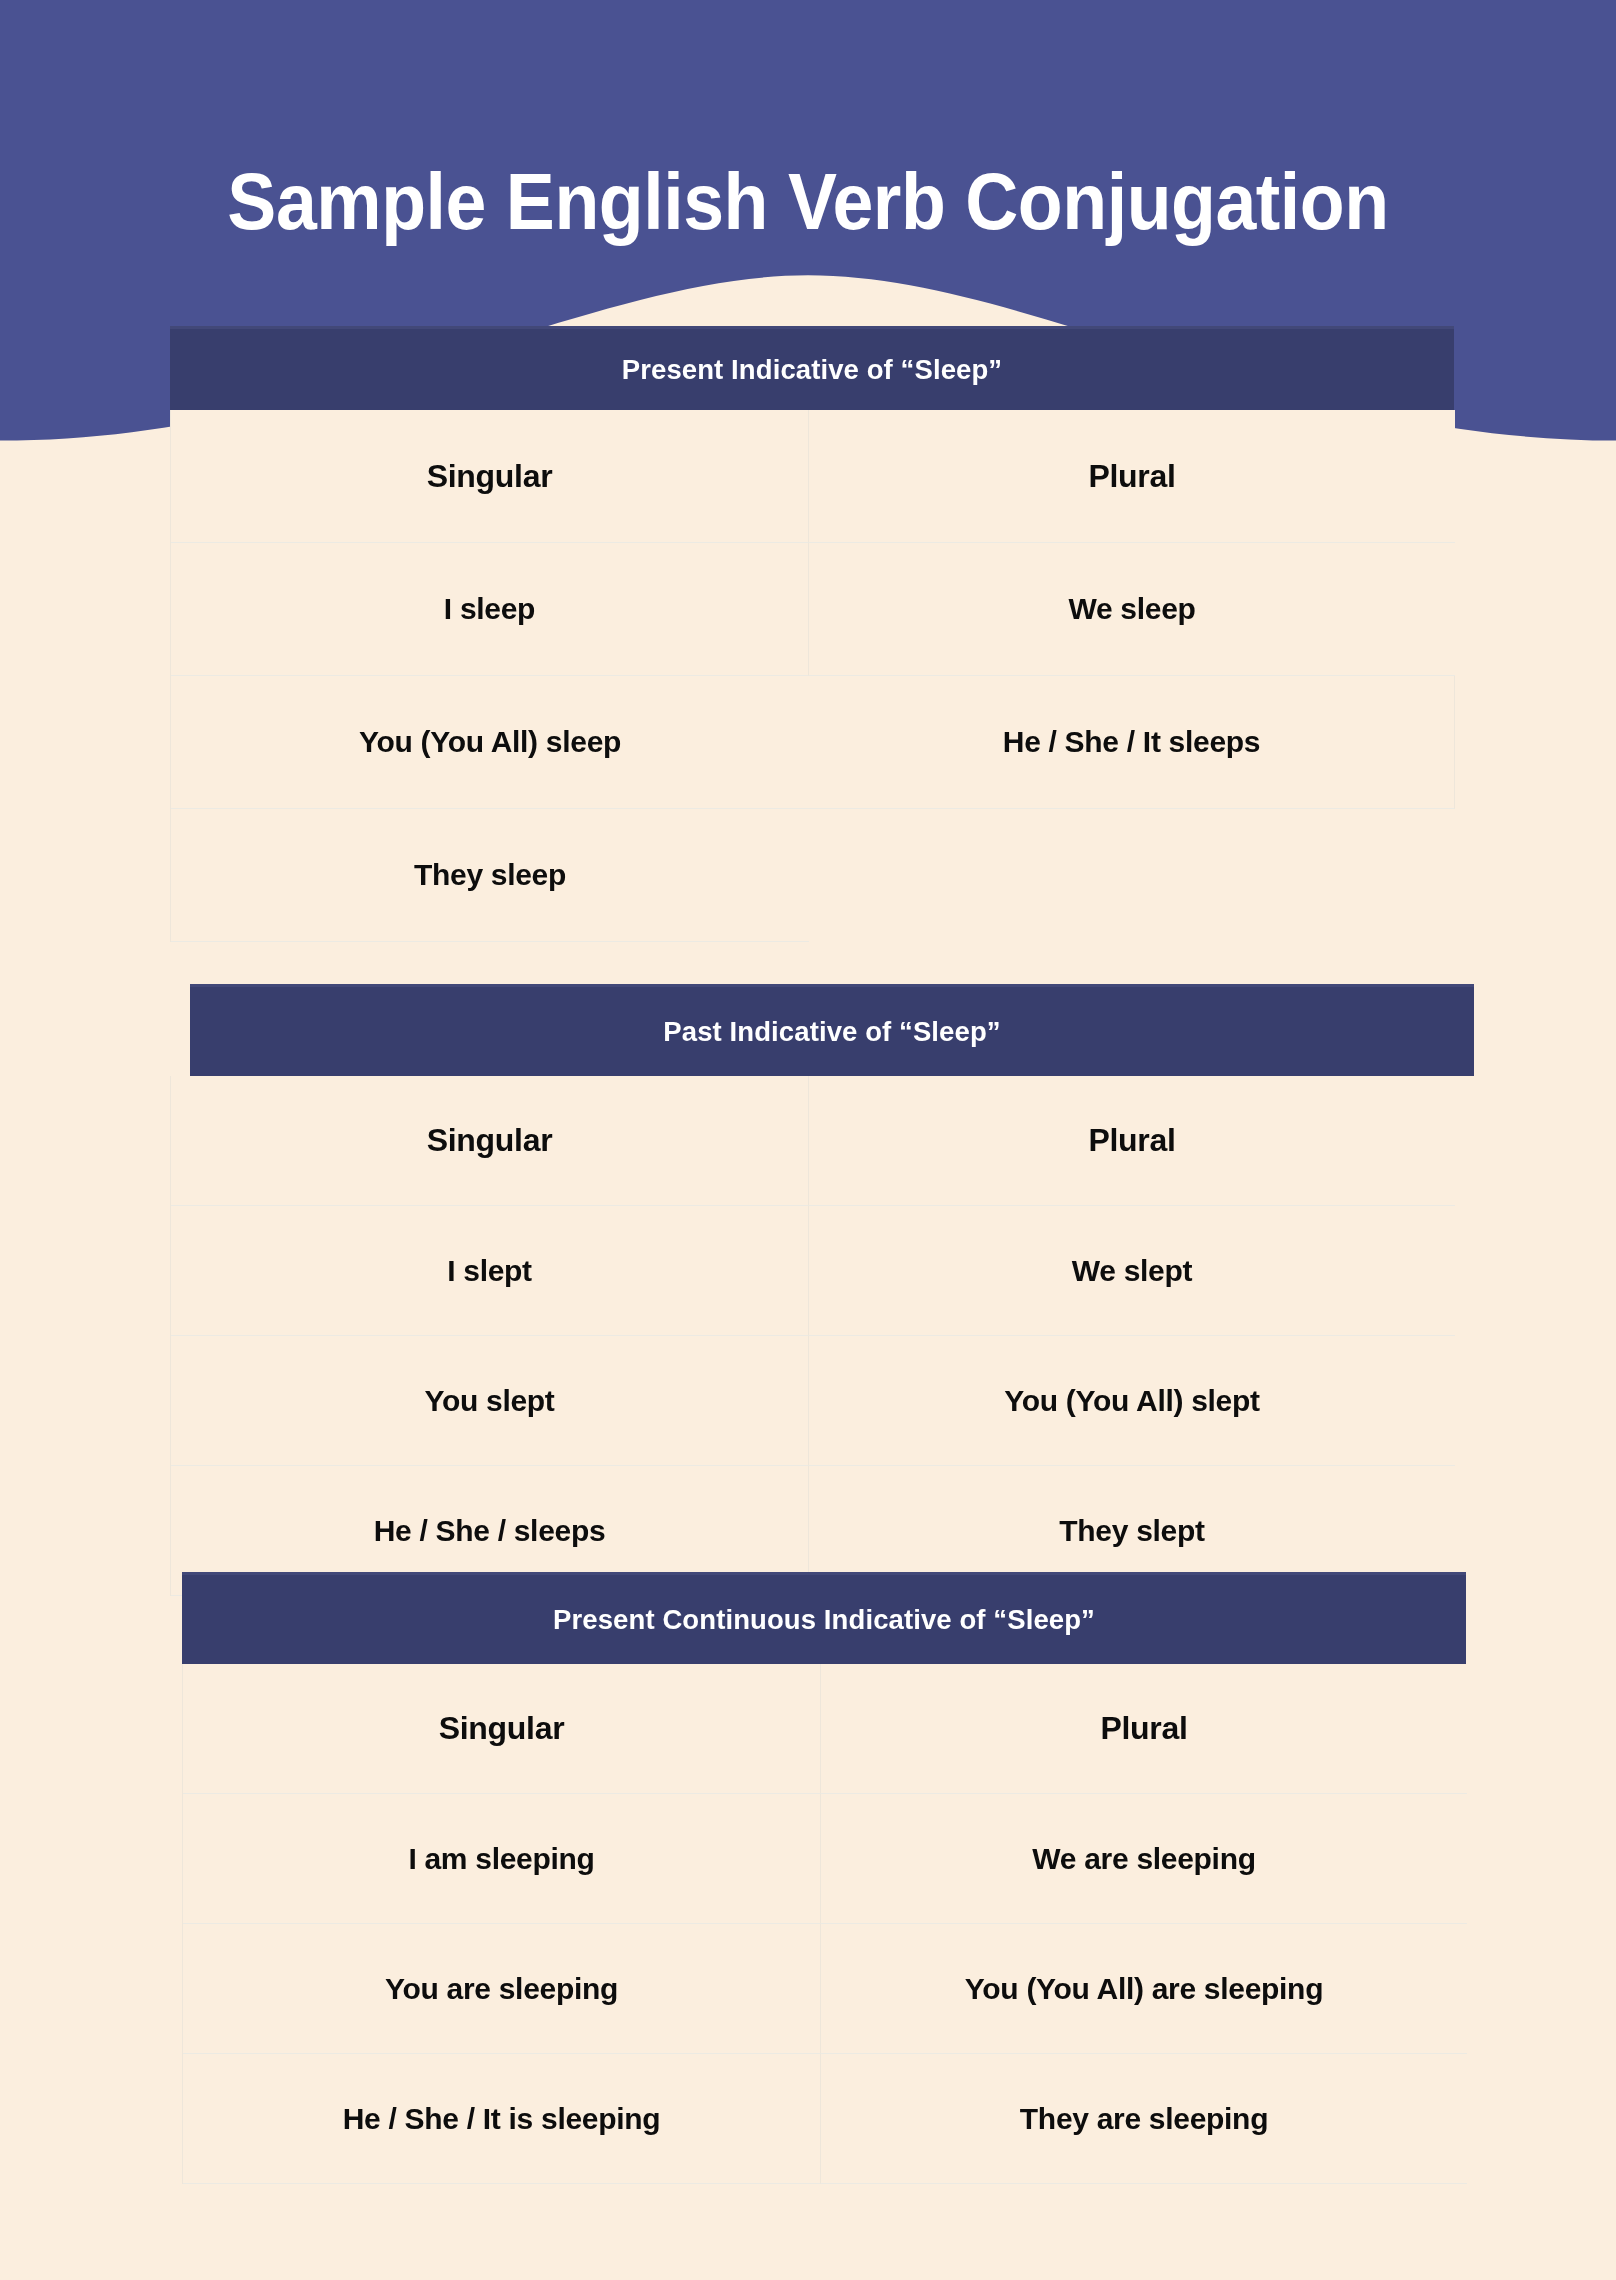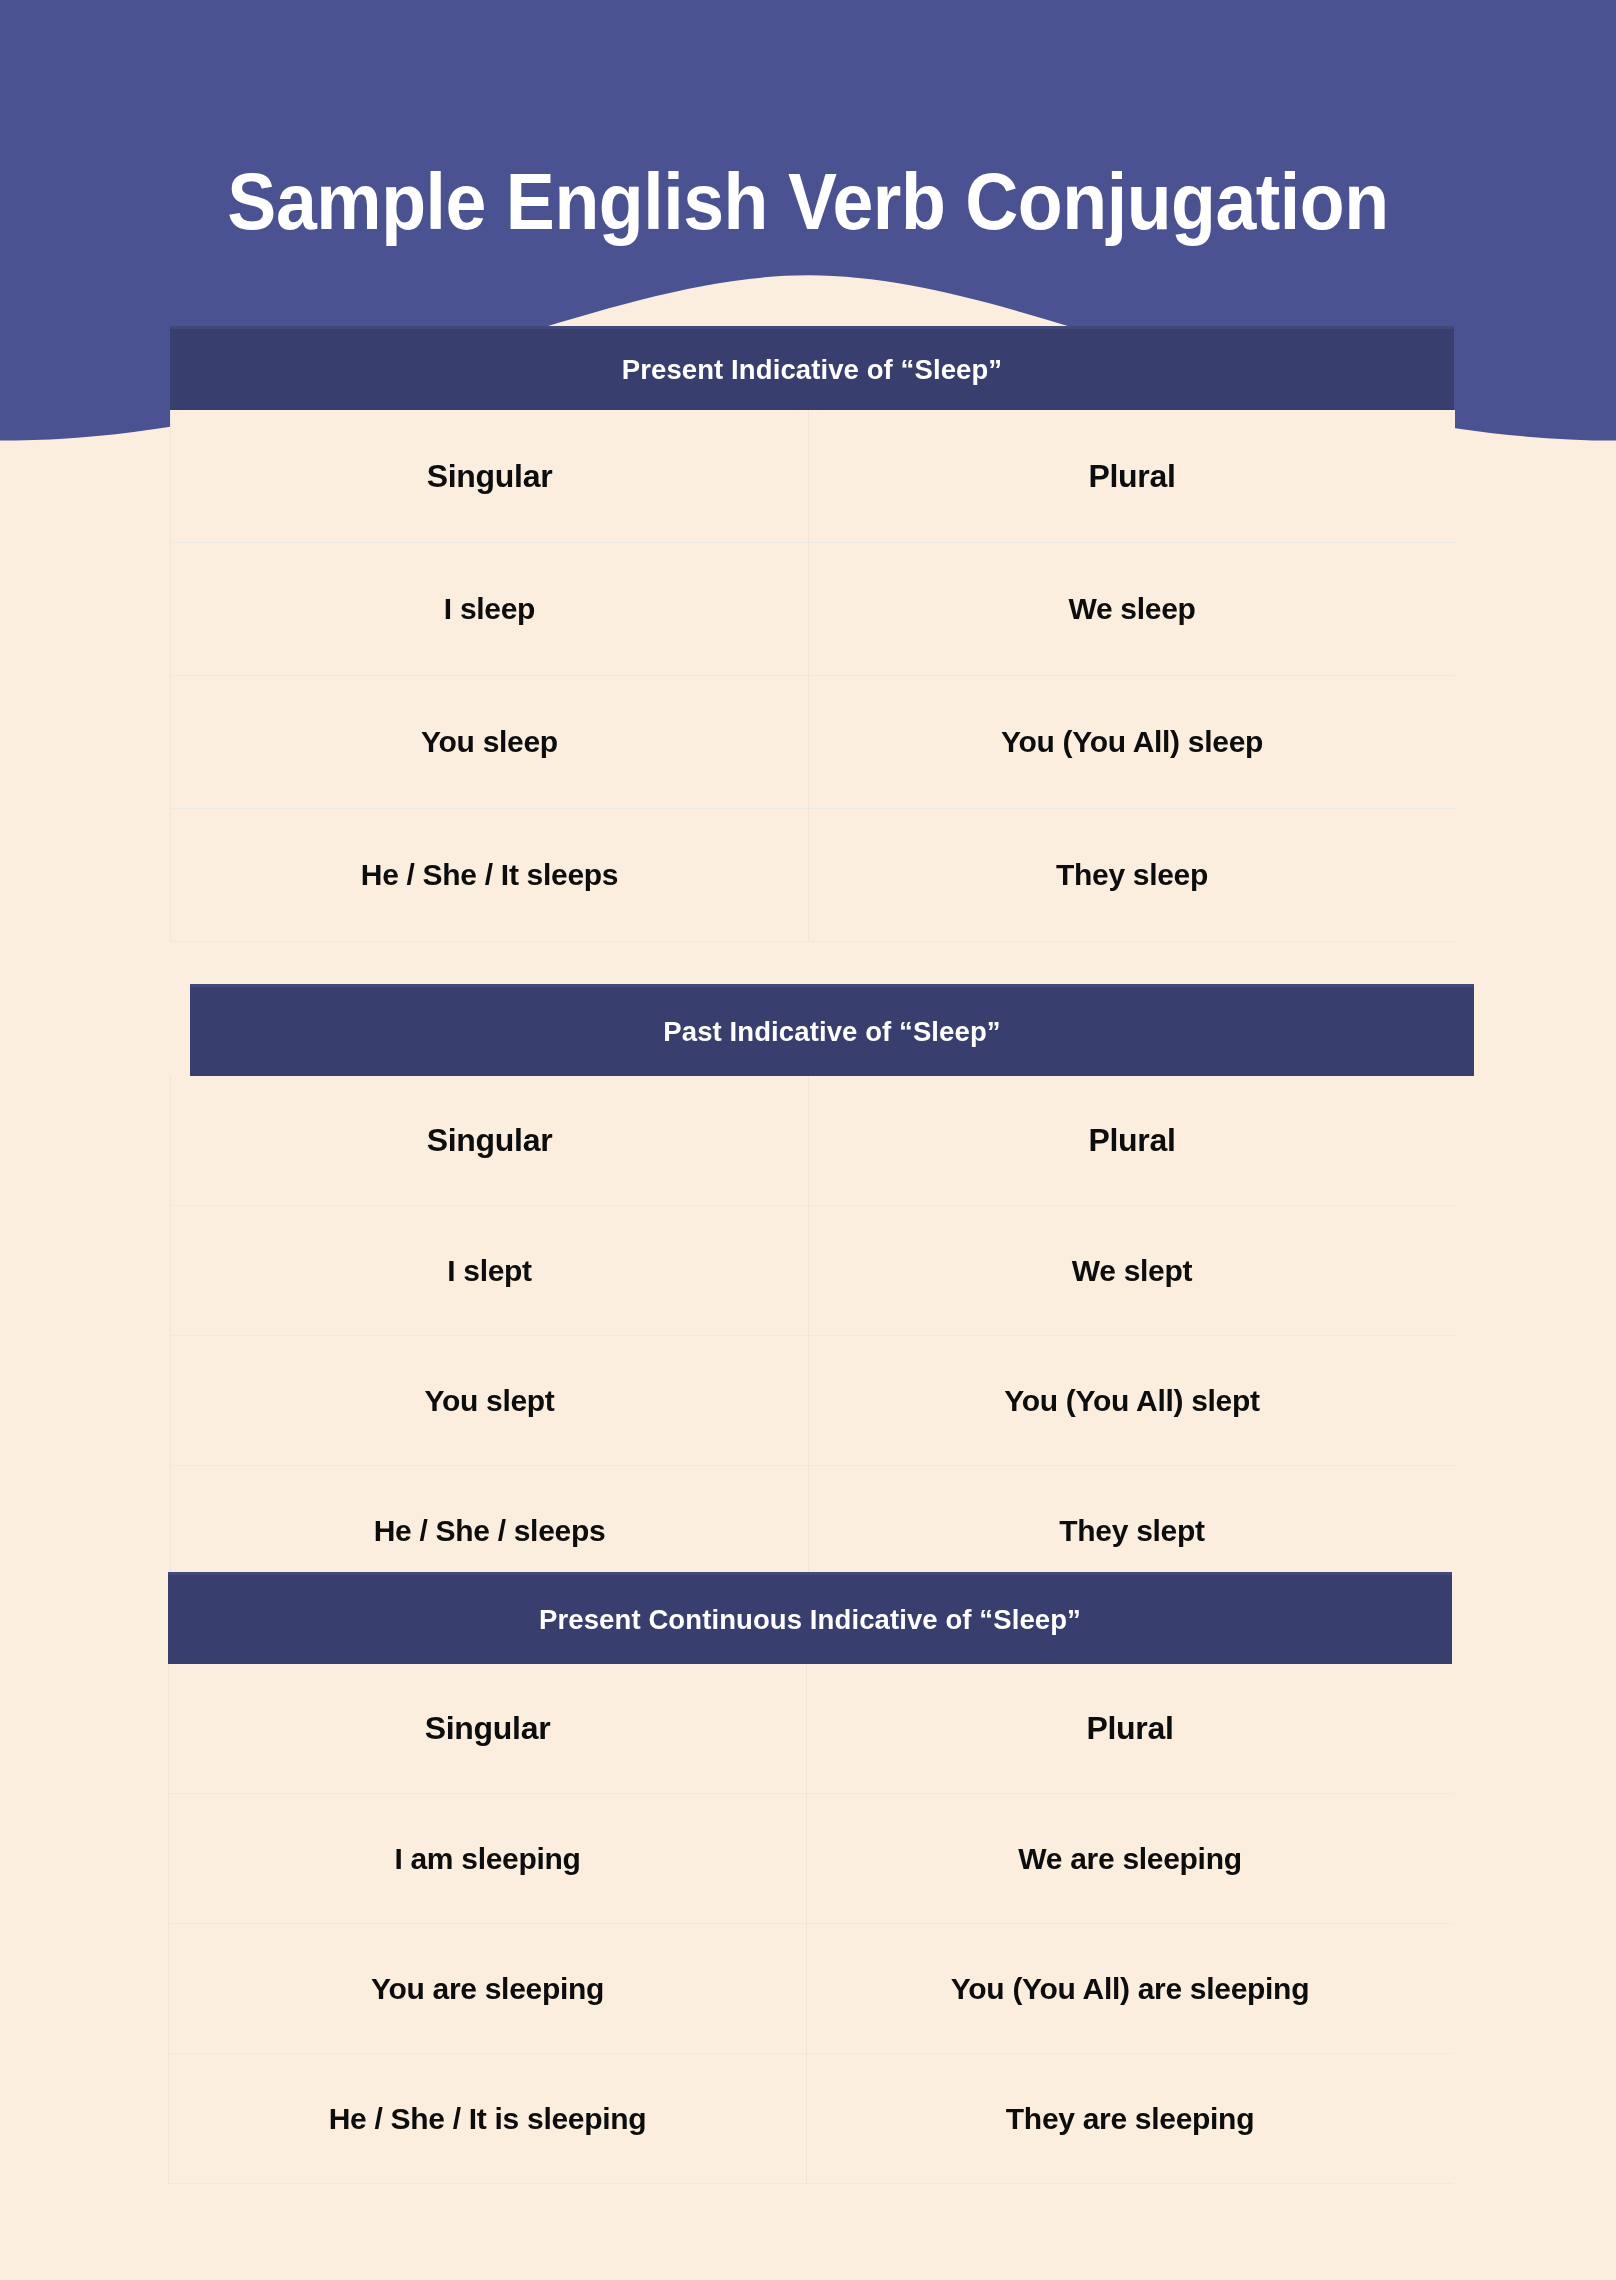--- a/index.html
+++ b/index.html
@@ -87,21 +87,21 @@
   #table-present            { left: 170px; top: 326px;  width: 1284px; }
   #table-present .conj-table-header { width: 1284px; height: 84px; }
   #table-present .conj-cell { height: 133px; }
 
   
   #table-past               { left: 170px; top: 984px; width: 1284px; }
   #table-past .conj-table-header    { width: 1284px; height: 92px; margin-left: 20px; }
   #table-past .conj-cell    { height: 130px; }
 
   
-  #table-present-continuous { left: 168px; top: 1572px; width: 1284px; }
+  #table-present-continuous { left: 182px; top: 1572px; width: 1284px; }
   #table-present-continuous .conj-table-header { width: 1284px; height: 92px; }
   #table-present-continuous .conj-cell { height: 130px; }
 
   
   .conj-grid { border-left: 1.8px solid #eee6da; }
 </style>
 </head>
 <body>
 
 <svg id="hero-shape" viewBox="0 0 1760 560" preserveAspectRatio="none" xmlns="http://www.w3.org/2000/svg">
@@ -112,21 +112,20 @@
 
 <section class="conj-table" id="table-present">
   <div class="conj-table-header">Present Indicative of “Sleep”</div>
   <div class="conj-grid">
     <div class="conj-cell is-head">Singular</div>
     <div class="conj-cell is-head col-last">Plural</div>
 
     <div class="conj-cell">I sleep</div>
     <div class="conj-cell col-last">We sleep</div>
 
-    <div class="conj-cell">You sleep</div>
     <div class="conj-cell col-last">You (You All) sleep</div>
 
     <div class="conj-cell">He / She / It sleeps</div>
     <div class="conj-cell col-last">They sleep</div>
   </div>
 </section>
 
 <section class="conj-table" id="table-past">
   <div class="conj-table-header">Past Indicative of “Sleep”</div>
   <div class="conj-grid">

